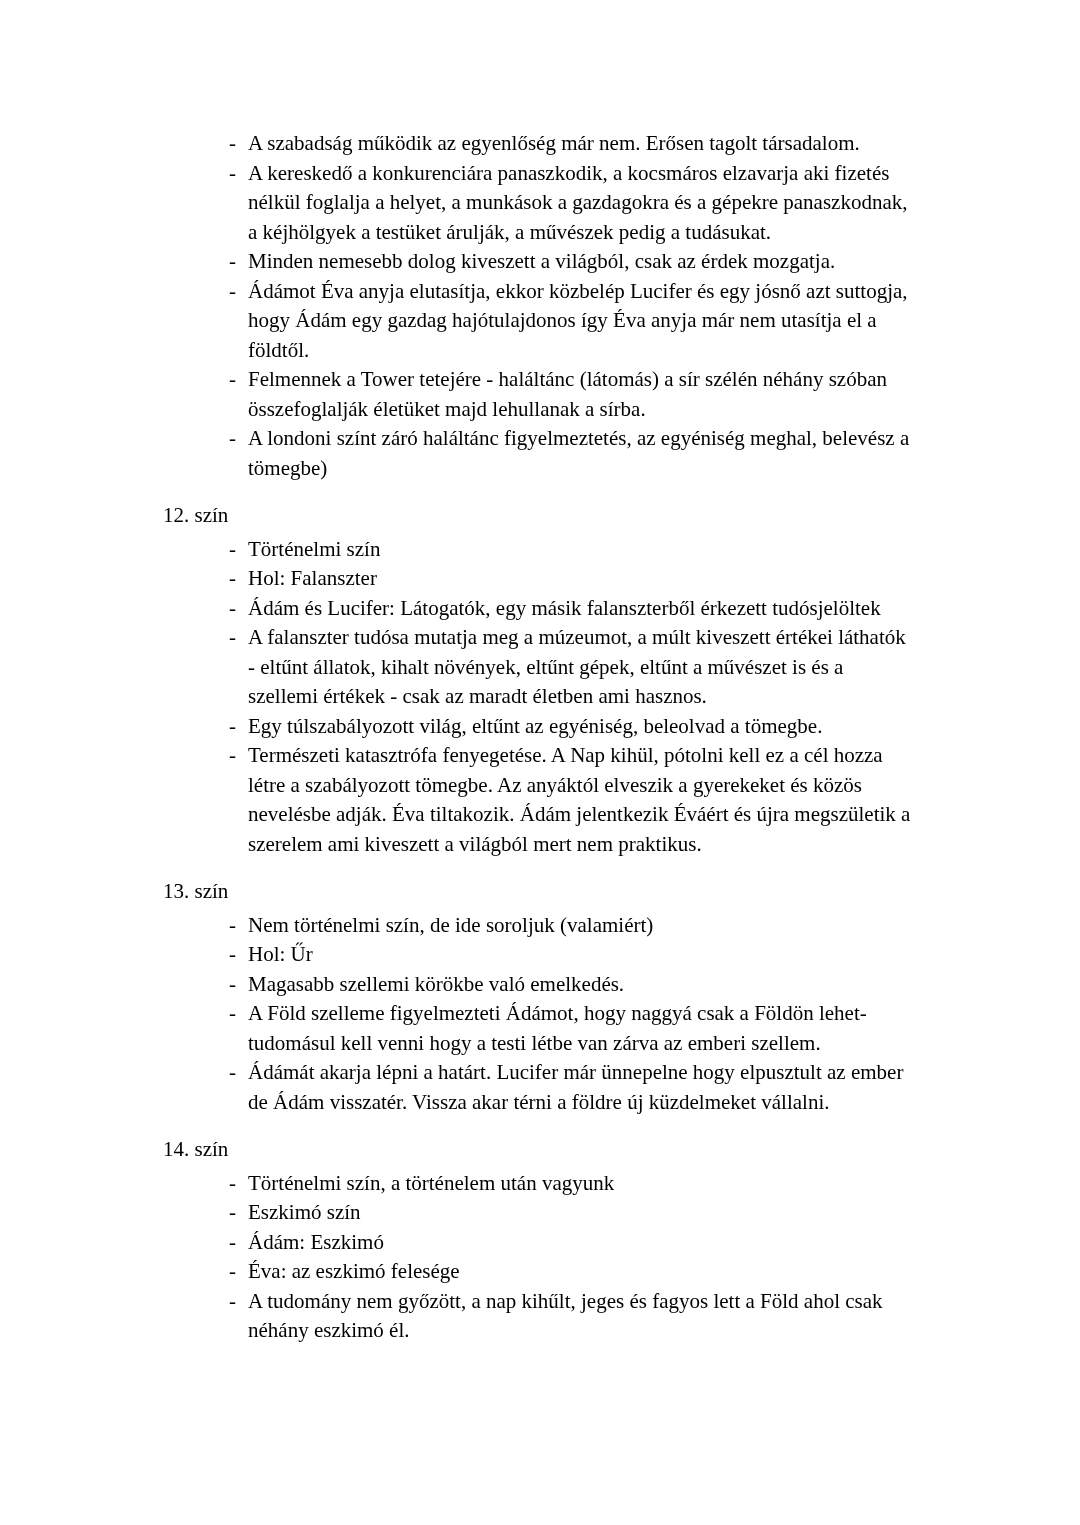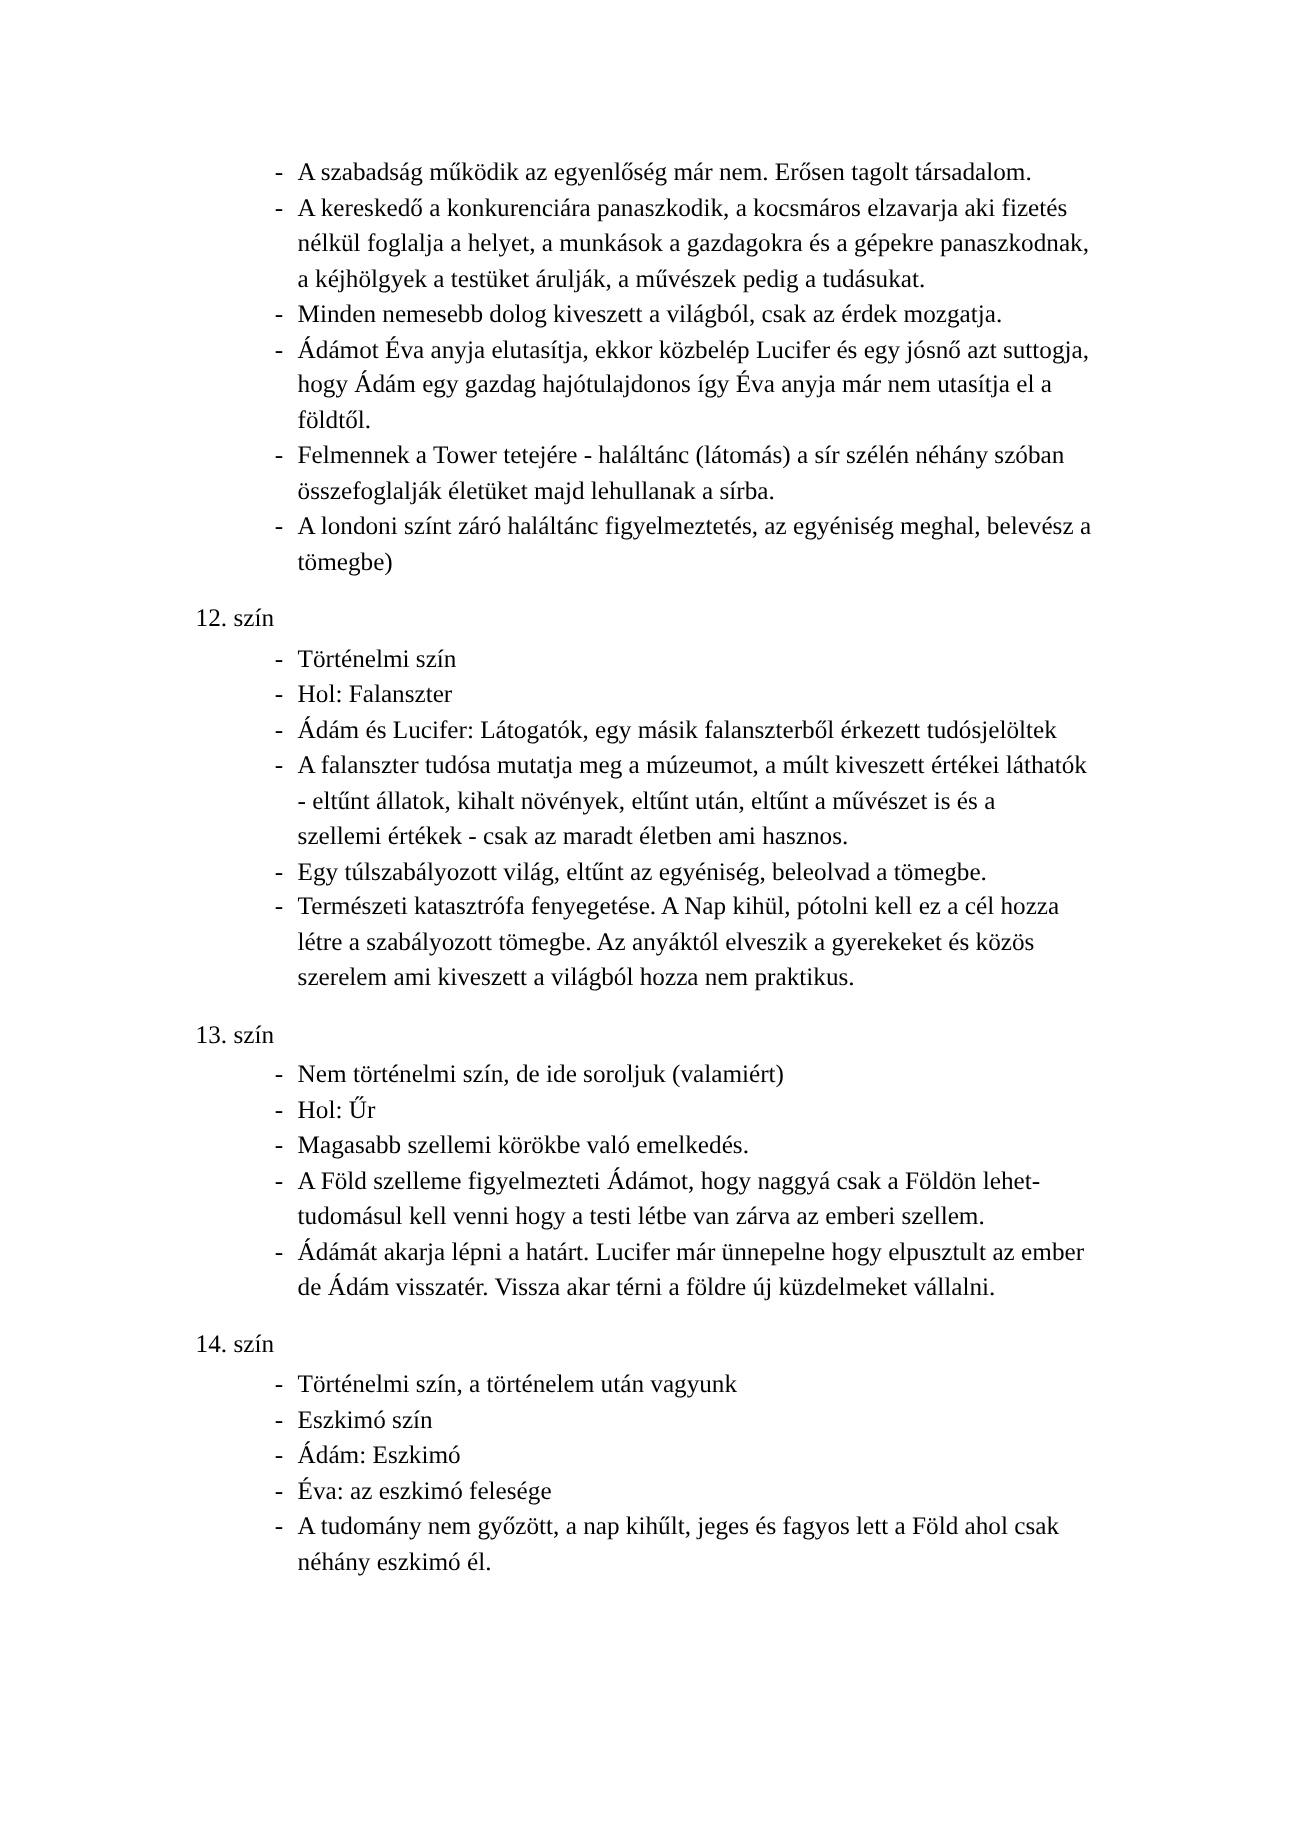--- a/index.html
+++ b/index.html
@@ -88,32 +88,33 @@
         <span class="marker">-</span>
         <div class="ln">Hol: Falanszter</div>
       </li>
       <li>
         <span class="marker">-</span>
         <div class="ln">Ádám és Lucifer: Látogatók, egy másik falanszterből érkezett tudósjelöltek</div>
       </li>
       <li>
         <span class="marker">-</span>
         <div class="ln">A falanszter tudósa mutatja meg a múzeumot, a múlt kiveszett értékei láthatók</div>
-        <div class="ln">- eltűnt állatok, kihalt növények, eltűnt után, eltűnt a művészet is és a</div>
+        <div class="ln">- eltűnt állatok, kihalt növények, eltűnt gépek, eltűnt a művészet is és a</div>
         <div class="ln">szellemi értékek - csak az maradt életben ami hasznos.</div>
       </li>
       <li>
         <span class="marker">-</span>
         <div class="ln">Egy túlszabályozott világ, eltűnt az egyéniség, beleolvad a tömegbe.</div>
       </li>
       <li>
         <span class="marker">-</span>
         <div class="ln">Természeti katasztrófa fenyegetése. A Nap kihül, pótolni kell ez a cél hozza</div>
         <div class="ln">létre a szabályozott tömegbe. Az anyáktól elveszik a gyerekeket és közös</div>
-        <div class="ln">szerelem ami kiveszett a világból hozza nem praktikus.</div>
+        <div class="ln">nevelésbe adják. Éva tiltakozik. Ádám jelentkezik Éváért és újra megszületik a</div>
+        <div class="ln">szerelem ami kiveszett a világból mert nem praktikus.</div>
       </li>
     </ul>
 
     <h2 class="scene-heading">13. szín</h2>
     <ul class="bullets">
       <li>
         <span class="marker">-</span>
         <div class="ln">Nem történelmi szín, de ide soroljuk (valamiért)</div>
       </li>
       <li>

